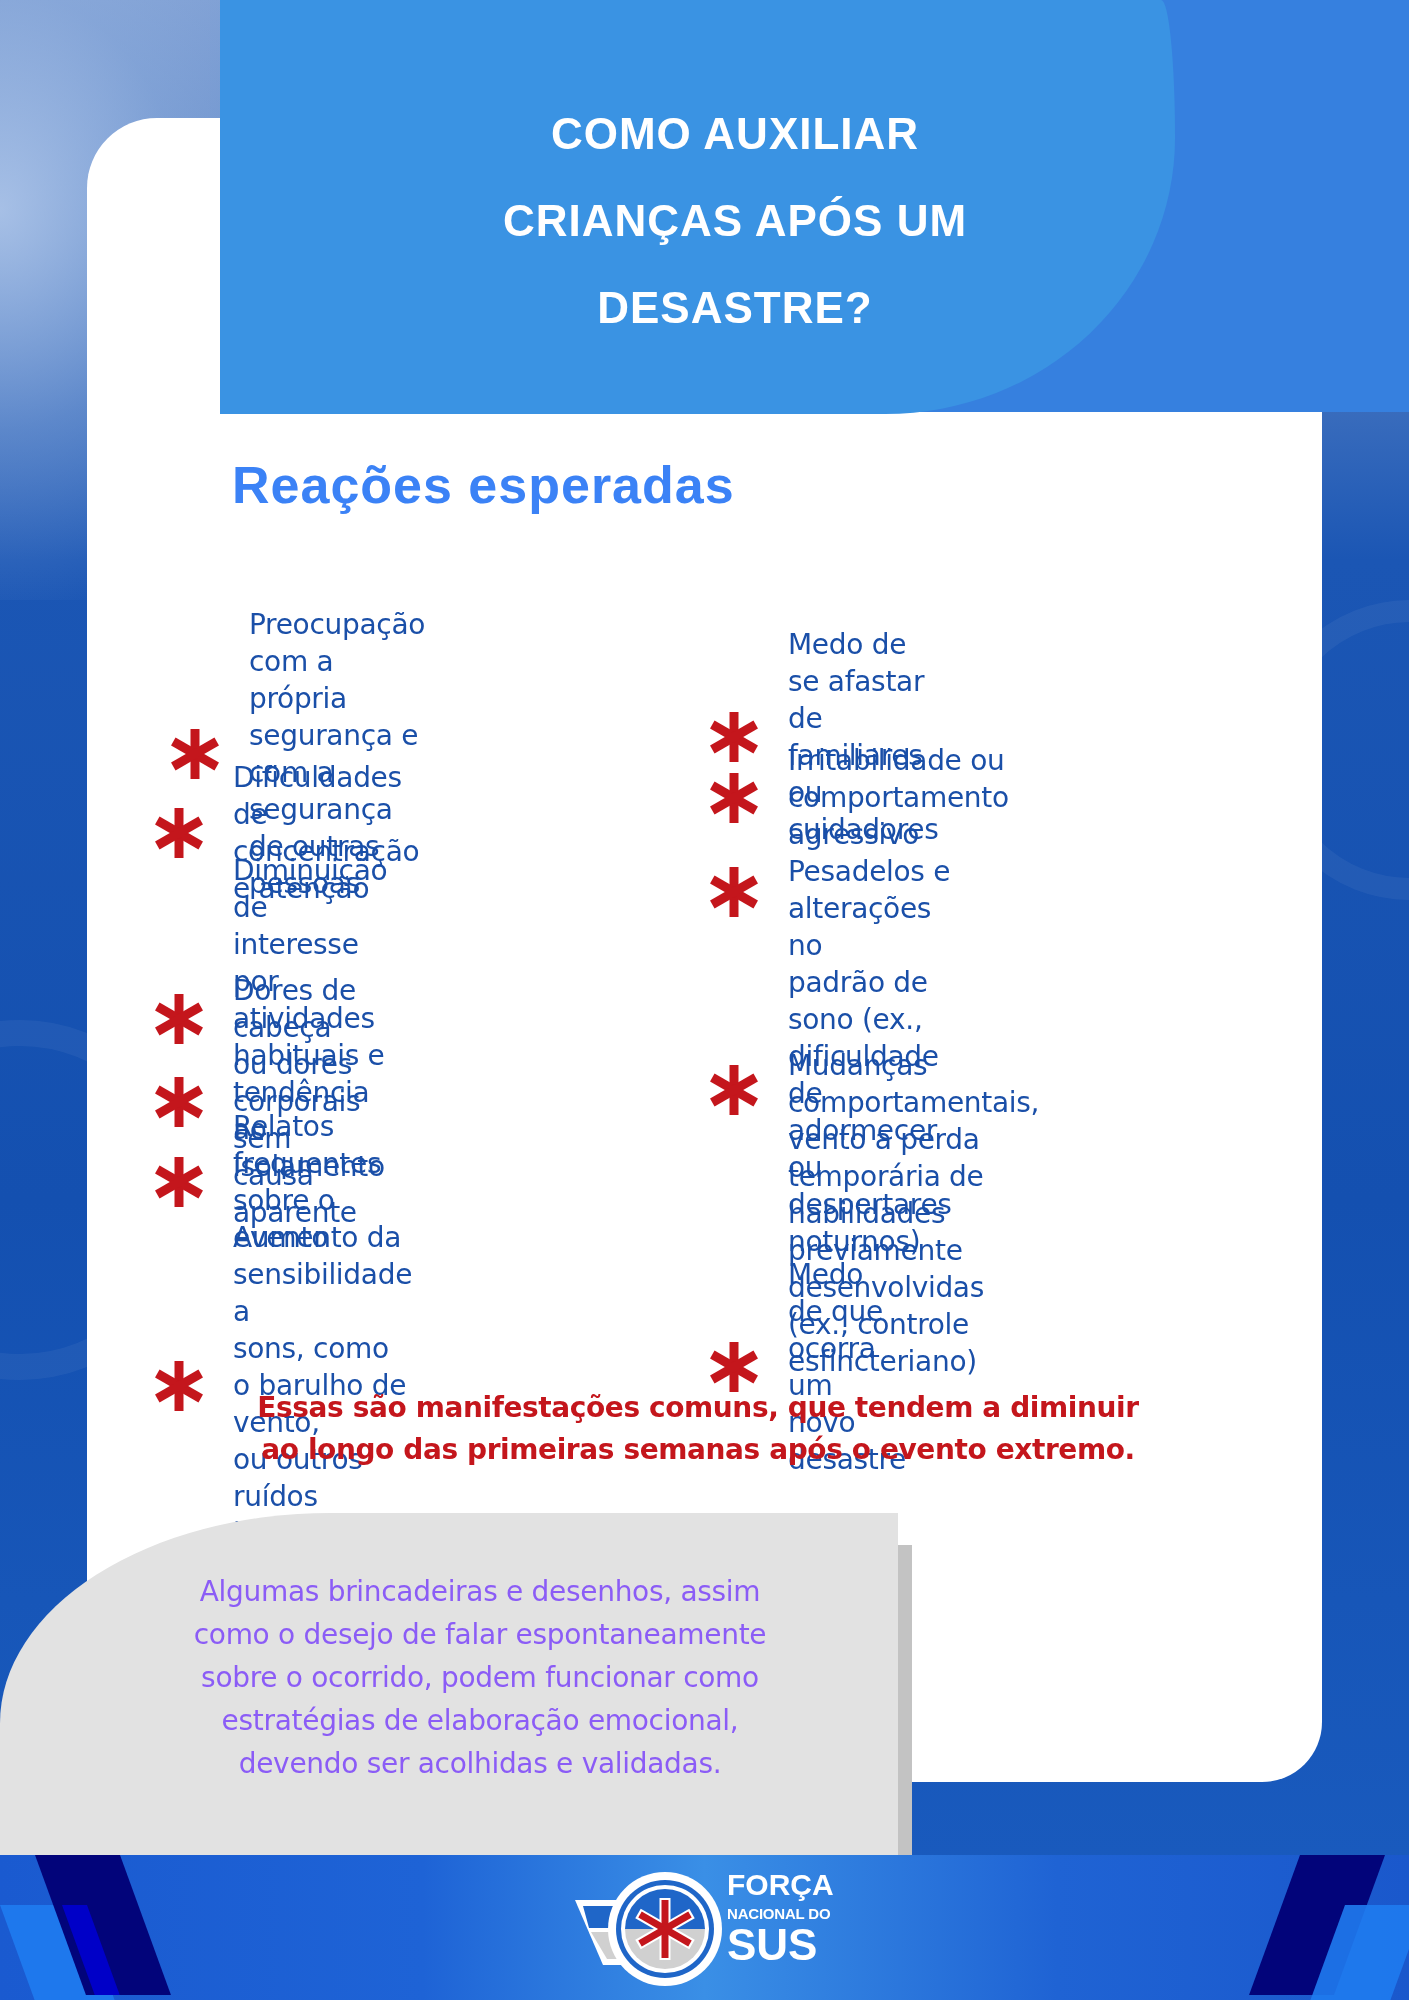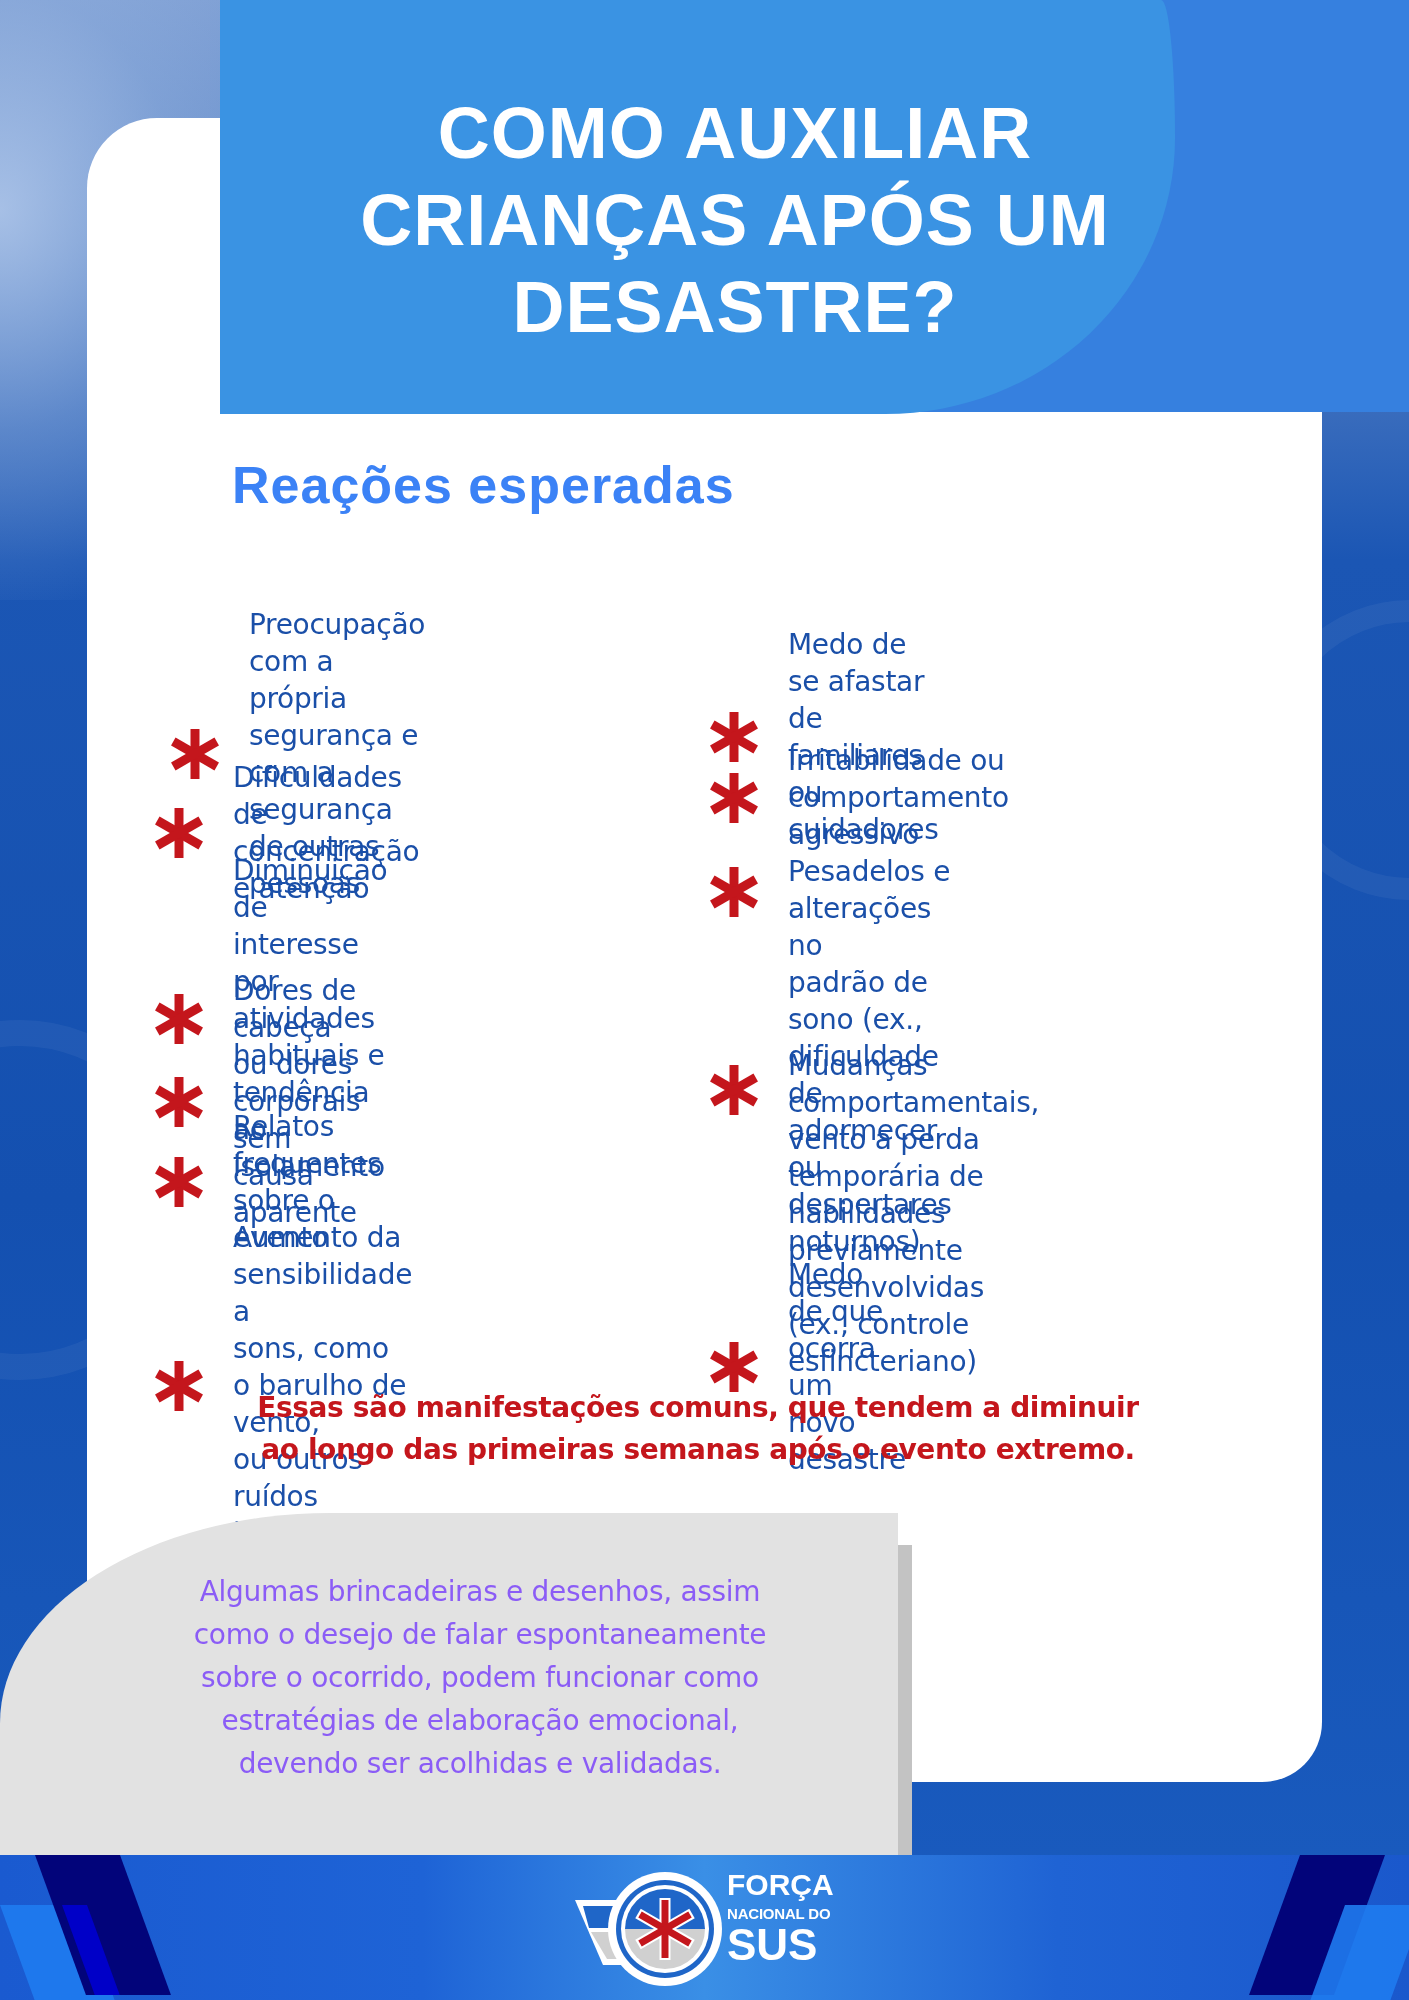--- a/index.html
+++ b/index.html
@@ -31,21 +31,21 @@
     .header-front {
       position: absolute; left: 220px; top: 0; width: 955px; height: 414px;
       background: #3a93e3;
       border-bottom-right-radius: 420px 400px;
       border-top-right-radius: 20px 200px;
     }
     .title {
       position: absolute; left: 220px; top: 90px; width: 1030px;
       text-align: center; color: #ffffff;
       font-family: "Liberation Sans", sans-serif;
-      font-weight: 700; font-size: 72px; line-height: 87px;
+      font-weight: 700; font-size: 44px; line-height: 87px;
       letter-spacing: 1px;
       white-space: pre-line;
     }
 
     
     .card {
       position: absolute; left: 87px; top: 118px; width: 1235px; height: 1664px;
       background: #ffffff;
       border-top-left-radius: 70px;
       border-bottom-right-radius: 60px;

